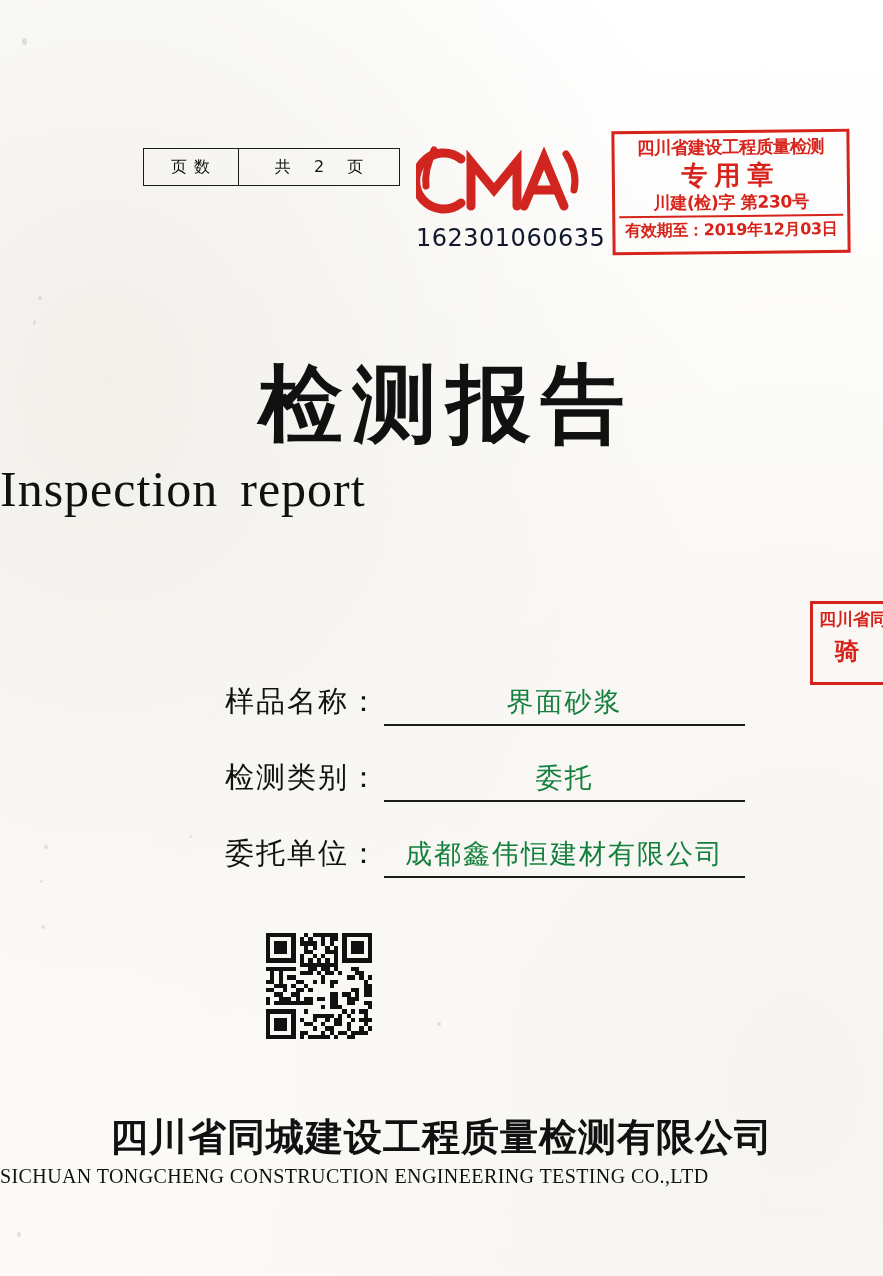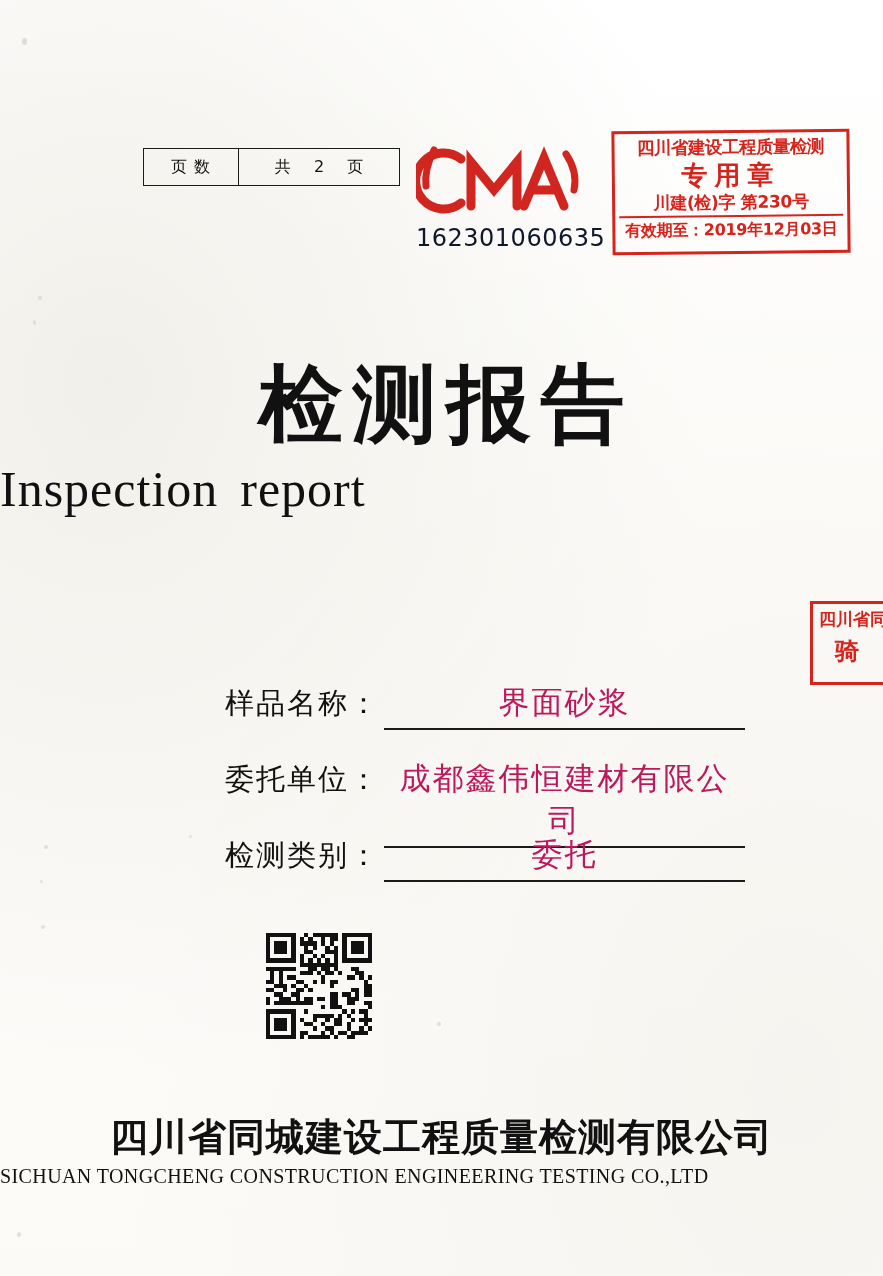--- a/index.html
+++ b/index.html
@@ -171,22 +171,22 @@
     letter-spacing: 2px;
   }
   .field-value-wrap {
     flex: 1;
     border-bottom: 2px solid #1b1b1b;
     text-align: center;
     padding-bottom: 4px;
     margin-left: 4px;
   }
   .field-value {
-    font-size: 31px;
-    color: #be185d;
+    font-size: 27px;
+    color: #15803d;
     letter-spacing: 2px;
   }
 
   
   .qr {
     position: absolute;
     left: 266px;
     top: 933px;
     width: 106px;
     height: 106px;
@@ -281,29 +281,29 @@
   </div>
 
   <div class="fields">
     <div class="field-row">
       <span class="field-label">样品名称：</span>
       <span class="field-value-wrap">
         <span class="field-value">界面砂浆</span>
       </span>
     </div>
     <div class="field-row">
+      <span class="field-label">检测类别：</span>
+      <span class="field-value-wrap">
+        <span class="field-value">委托</span>
+      </span>
+    </div>
+    <div class="field-row">
       <span class="field-label">委托单位：</span>
       <span class="field-value-wrap">
         <span class="field-value">成都鑫伟恒建材有限公司</span>
-      </span>
-    </div>
-    <div class="field-row">
-      <span class="field-label">检测类别：</span>
-      <span class="field-value-wrap">
-        <span class="field-value">委托</span>
       </span>
     </div>
   </div>
 
   <div class="qr">
     <svg id="qr-svg" width="106" height="106" viewBox="0 0 25 25" shape-rendering="crispEdges">
         <rect x="0" y="0" width="1" height="1" fill="#111"></rect>
         <rect x="1" y="0" width="1" height="1" fill="#111"></rect>
         <rect x="2" y="0" width="1" height="1" fill="#111"></rect>
         <rect x="3" y="0" width="1" height="1" fill="#111"></rect>

